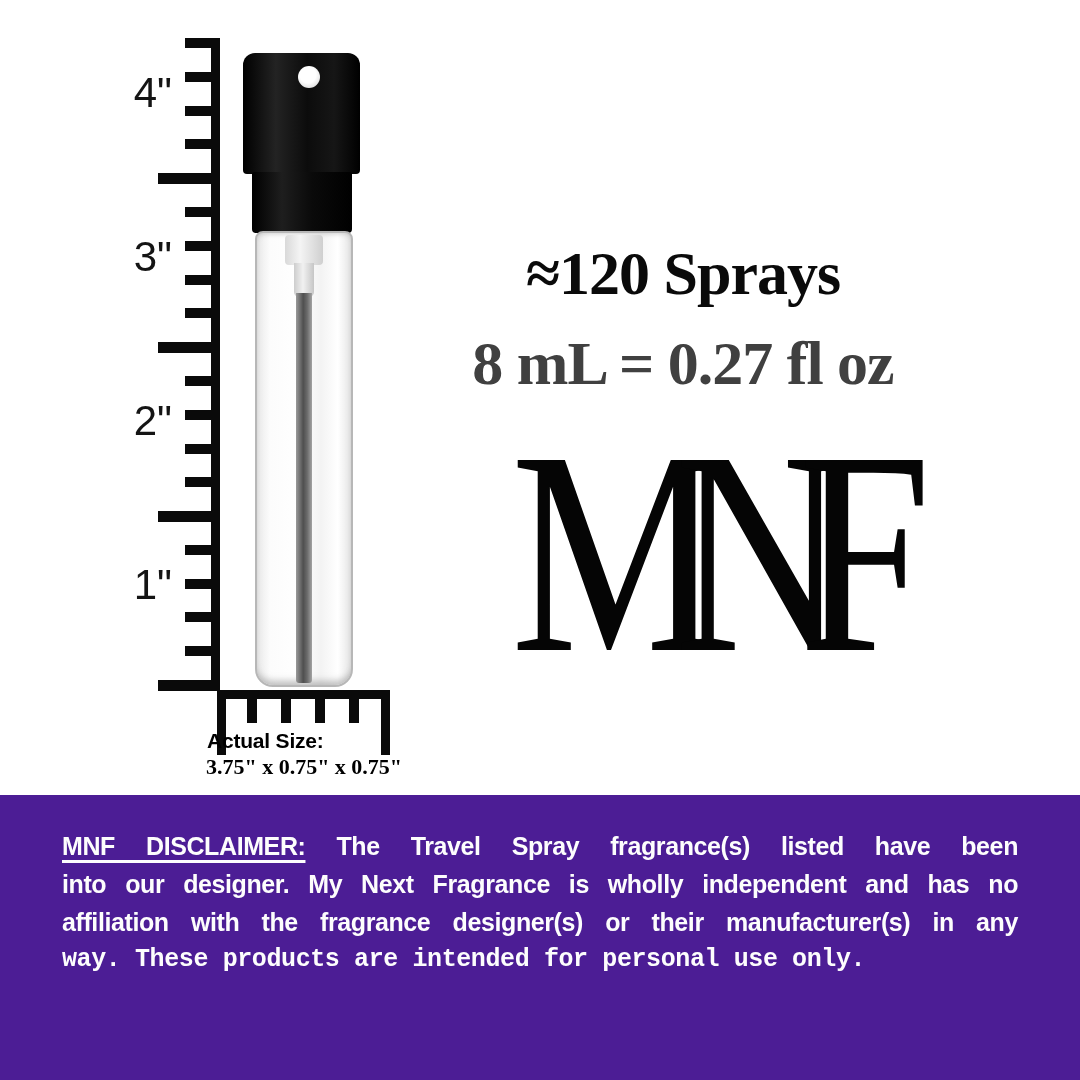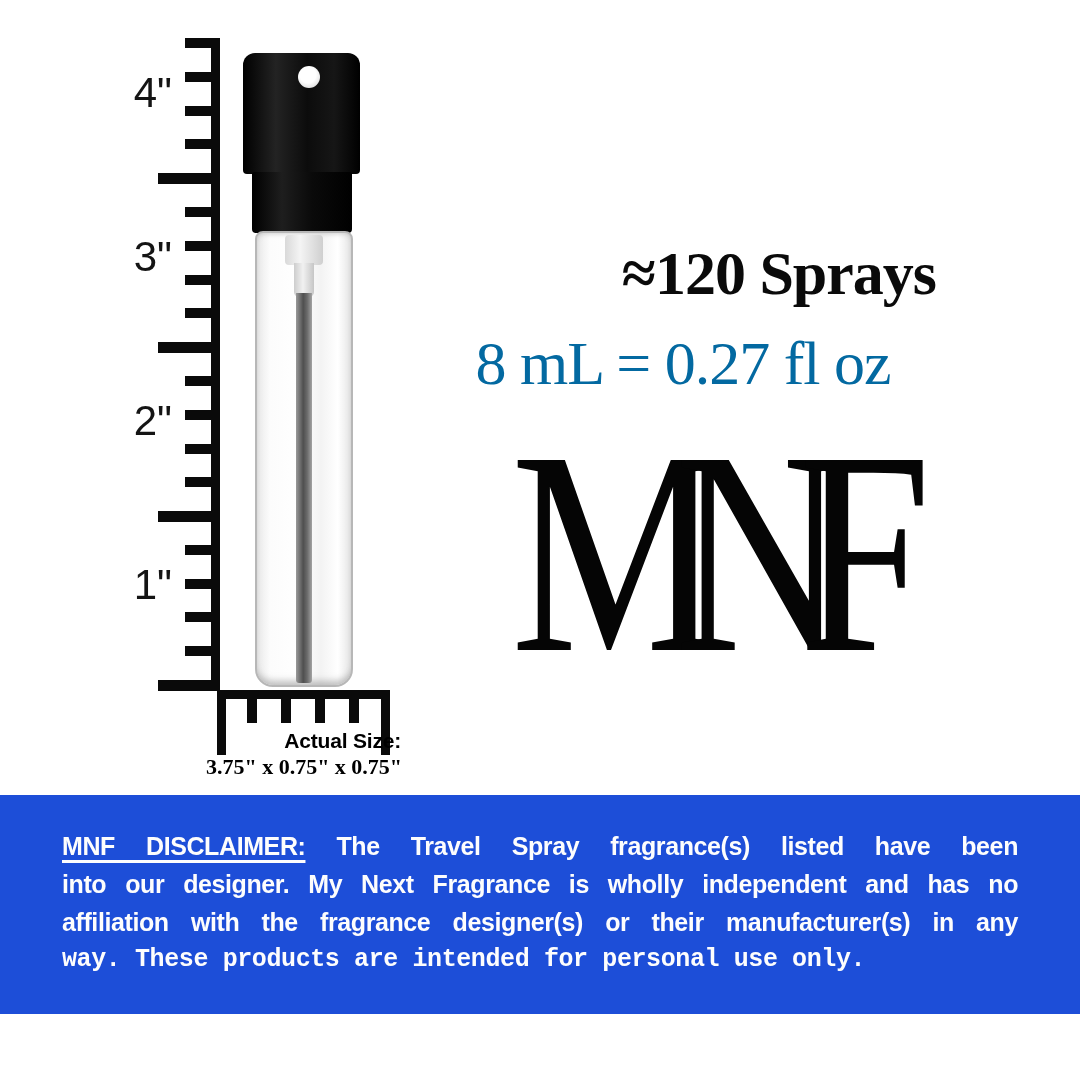--- a/index.html
+++ b/index.html
@@ -54,55 +54,55 @@
     position:absolute;left:39px;top:60px;width:16px;height:390px;
     background:linear-gradient(90deg,#9a9a9a,#4f4f4f 45%,#6b6b6b 70%,#a3a3a3);
     border-radius:0 0 3px 3px;
   }
 
   
   .hruler-bar{position:absolute;left:217px;top:690px;width:173px;height:9px;background:#0a0a0a;}
   .hruler-end{position:absolute;top:690px;width:9px;height:65px;background:#0a0a0a;}
   .hruler-tick{position:absolute;top:690px;width:10px;height:33px;background:#0a0a0a;}
   .actual-size-label{
-    position:absolute;left:207px;top:729px;width:194px;text-align:right;
+    position:absolute;left:207px;top:729px;width:194px;text-align:left;
     font-size:21px;font-weight:700;letter-spacing:-0.2px;color:#000;
   }
   .actual-size-dims{
     position:absolute;left:187px;top:754px;width:234px;text-align:center;
     font-family:"Liberation Serif",serif;font-size:22px;font-weight:700;color:#000;
   }
 
   
   .title-wrap{position:absolute;left:430px;top:144px;width:506px;text-align:center;}
   .title{
     display:inline-block;font-size:58px;font-weight:700;letter-spacing:.5px;
     padding:0 4px 9px 4px;border-bottom:7px solid #0a0a0a;color:#0a0a0a;white-space:nowrap;
   }
   .sprays{
-    position:absolute;left:430px;top:238px;width:506px;text-align:right;
+    position:absolute;left:430px;top:238px;width:506px;text-align:center;
     font-family:"Liberation Serif",serif;font-size:62px;font-weight:700;
     letter-spacing:-1px;color:#0a0a0a;white-space:nowrap;
   }
   .volume{
     position:absolute;left:430px;top:328px;width:506px;text-align:center;
-    font-family:"Liberation Serif",serif;font-size:62px;font-weight:400;
-    letter-spacing:-1px;color:#0369a1;white-space:nowrap;
+    font-family:"Liberation Serif",serif;font-size:62px;font-weight:700;
+    letter-spacing:-1px;color:#404040;white-space:nowrap;
   }
   .logo{
     position:absolute;left:430px;top:435px;width:506px;height:235px;line-height:235px;
     text-align:center;transform:scaleX(.82);transform-origin:center;
   }
   .logo span{
     display:inline-block;font-family:"Liberation Serif",serif;font-size:290px;font-weight:400;
     letter-spacing:-.2em;padding-left:.12em;color:#050505;white-space:nowrap;
   }
 
   
-  .disclaimer{position:absolute;left:0;top:795px;width:1080px;height:219px;background:#1d4ed8;}
+  .disclaimer{position:absolute;left:0;top:795px;width:1080px;height:285px;background:#4c1d95;}
   .disclaimer-inner{position:absolute;left:62px;right:62px;top:32px;color:#fff;}
   .dline{
     font-size:25px;font-weight:700;letter-spacing:-.4px;line-height:38px;height:38px;
     text-align:justify;text-align-last:justify;white-space:normal;color:#fdfdfd;
   }
   .dline.last{text-align:center;text-align-last:left;font-family:Liberation Mono, monospace;}
   .dheading{
     text-decoration:underline;text-decoration-thickness:3px;text-underline-offset:5px;
   }
 </style>

